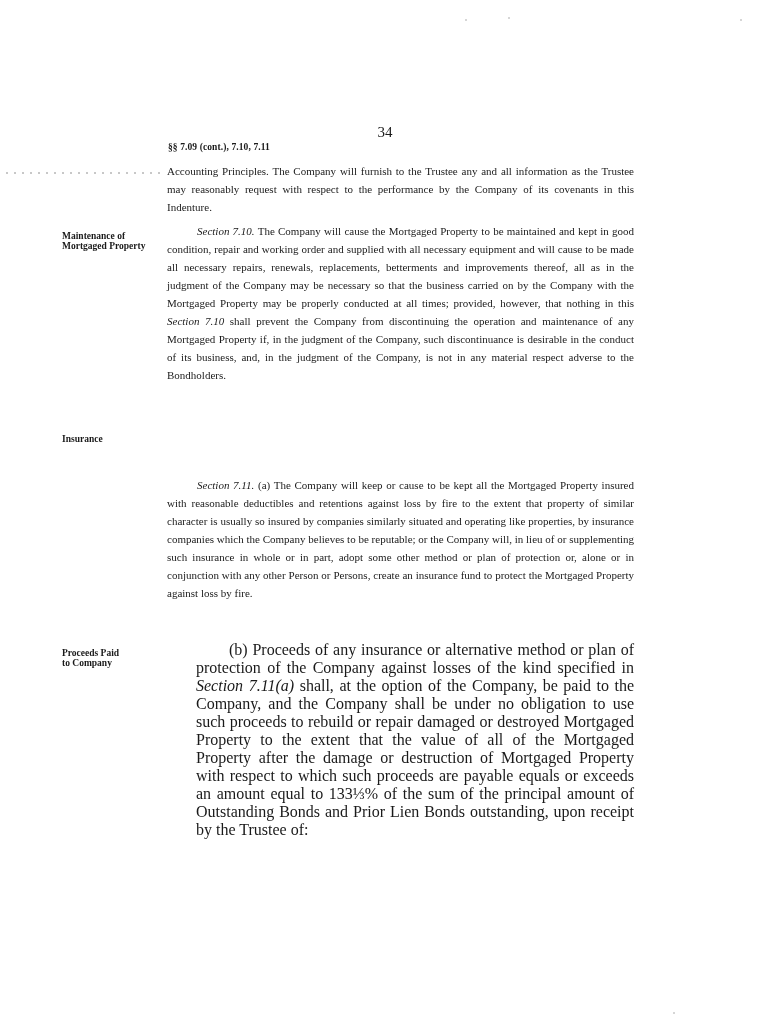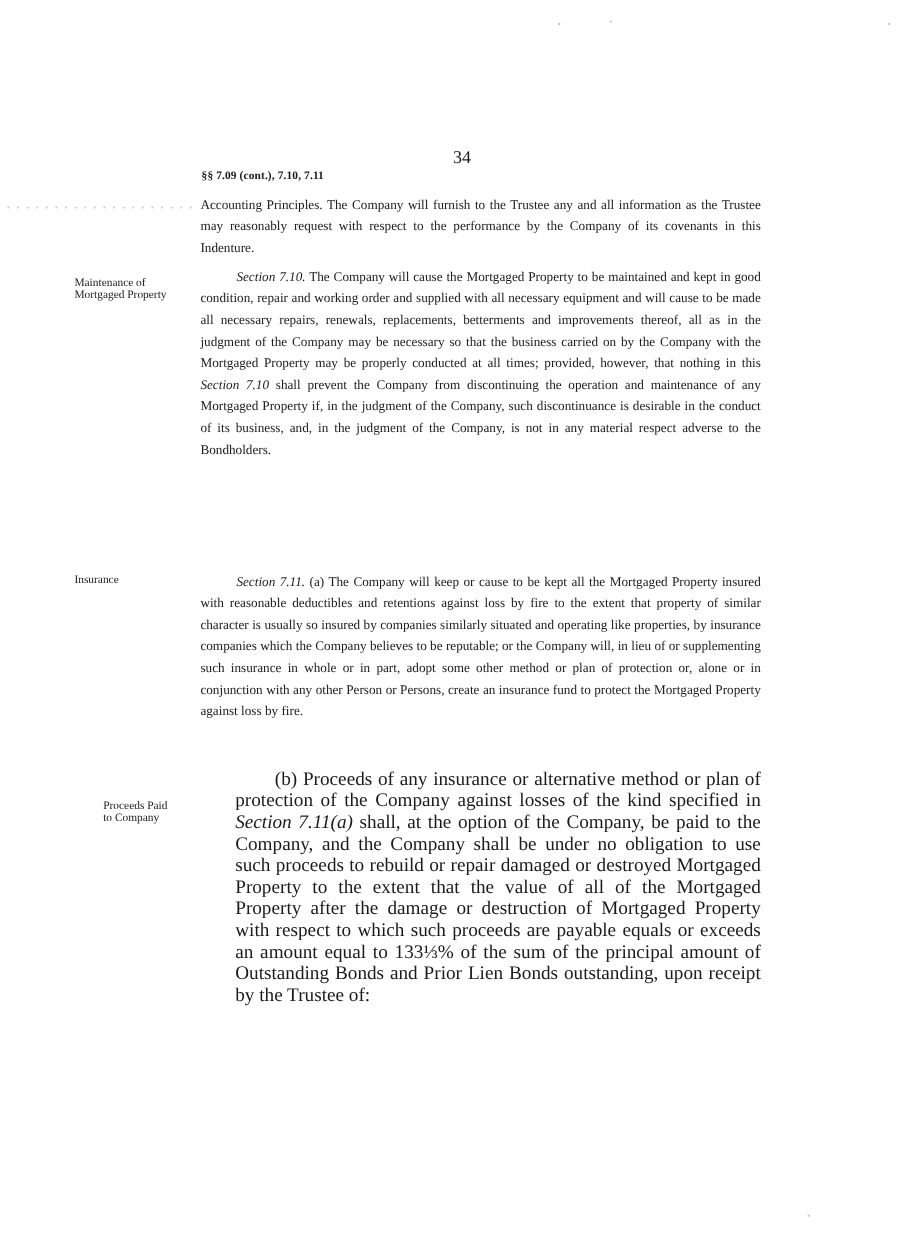--- a/index.html
+++ b/index.html
@@ -66,21 +66,21 @@
     line-height: 18px;
     text-align: justify;
   }
   .sub-para p { margin: 0; text-indent: 33px; }
   .marginal {
     position: absolute;
     left: 62px;
     width: 85px;
     font-size: 9.5px;
     line-height: 10px;
-    font-weight: normal;
+    font-weight: bold;
   }
   em { font-style: italic; }
   .speck {
     position: absolute;
     width: 2px;
     height: 2px;
     background: #c8c8c8;
     border-radius: 50%;
   }
 </style>
@@ -98,21 +98,21 @@
 
 <div class="body-text" style="top:162px;">
   <p>Accounting Principles. The Company will furnish to the Trustee any and all information as the Trustee may reasonably request with respect to the performance by the Company of its covenants in this Indenture.</p>
 </div>
 
 <div class="marginal" style="top:231px;">Maintenance of Mortgaged Property</div>
 <div class="body-text" style="top:222px;">
   <p class="indent"><em>Section 7.10.</em><span> The Company will cause the Mortgaged Property to be maintained and kept in good condition, repair and working order and supplied with all necessary equipment and will cause to be made all necessary repairs, renewals, replacements, betterments and improvements thereof, all as in the judgment of the Company may be necessary so that the business carried on by the Company with the Mortgaged Property may be properly conducted at all times; provided, however, that nothing in this </span><em>Section 7.10</em><span> shall prevent the Company from discontinuing the operation and maintenance of any Mortgaged Property if, in the judgment of the Company, such discontinuance is desirable in the conduct of its business, and, in the judgment of the Company, is not in any material respect adverse to the Bondholders.</span></p>
 </div>
 
-<div class="marginal" style="top:479px;">Insurance</div>
+<div class="marginal" style="top:434px;">Insurance</div>
 <div class="body-text" style="top:476px;">
   <p class="indent"><em>Section 7.11.</em><span> (a)  The Company will keep or cause to be kept all the Mortgaged Property insured with reasonable deductibles and retentions against loss by fire to the extent that property of similar character is usually so insured by companies similarly situated and operating like properties, by insurance companies which the Company believes to be reputable; or the Company will, in lieu of or supplementing such insurance in whole or in part, adopt some other method or plan of protection or, alone or in conjunction with any other Person or Persons, create an insurance fund to protect the Mortgaged Property against loss by fire.</span></p>
 </div>
 
-<div class="marginal" style="top:667px;width:60px;margin-left:24px;">Proceeds Paid to Company</div>
+<div class="marginal" style="top:648px;width:60px;">Proceeds Paid to Company</div>
 <div class="sub-para" style="top:641px;">
   <p><span>(b)  Proceeds of any insurance or alternative method or plan of protection of the Company against losses of the kind specified in </span><em>Section 7.11(a)</em><span> shall, at the option of the Company, be paid to the Company, and the Company shall be under no obligation to use such proceeds to rebuild or repair damaged or destroyed Mortgaged Property to the extent that the value of all of the Mortgaged Property after the damage or destruction of Mortgaged Property with respect to which such proceeds are payable equals or exceeds an amount equal to 133⅓% of the sum of the principal amount of Outstanding Bonds and Prior Lien Bonds outstanding, upon receipt by the Trustee of:</span></p>
 </div>
 
 </body></html>

